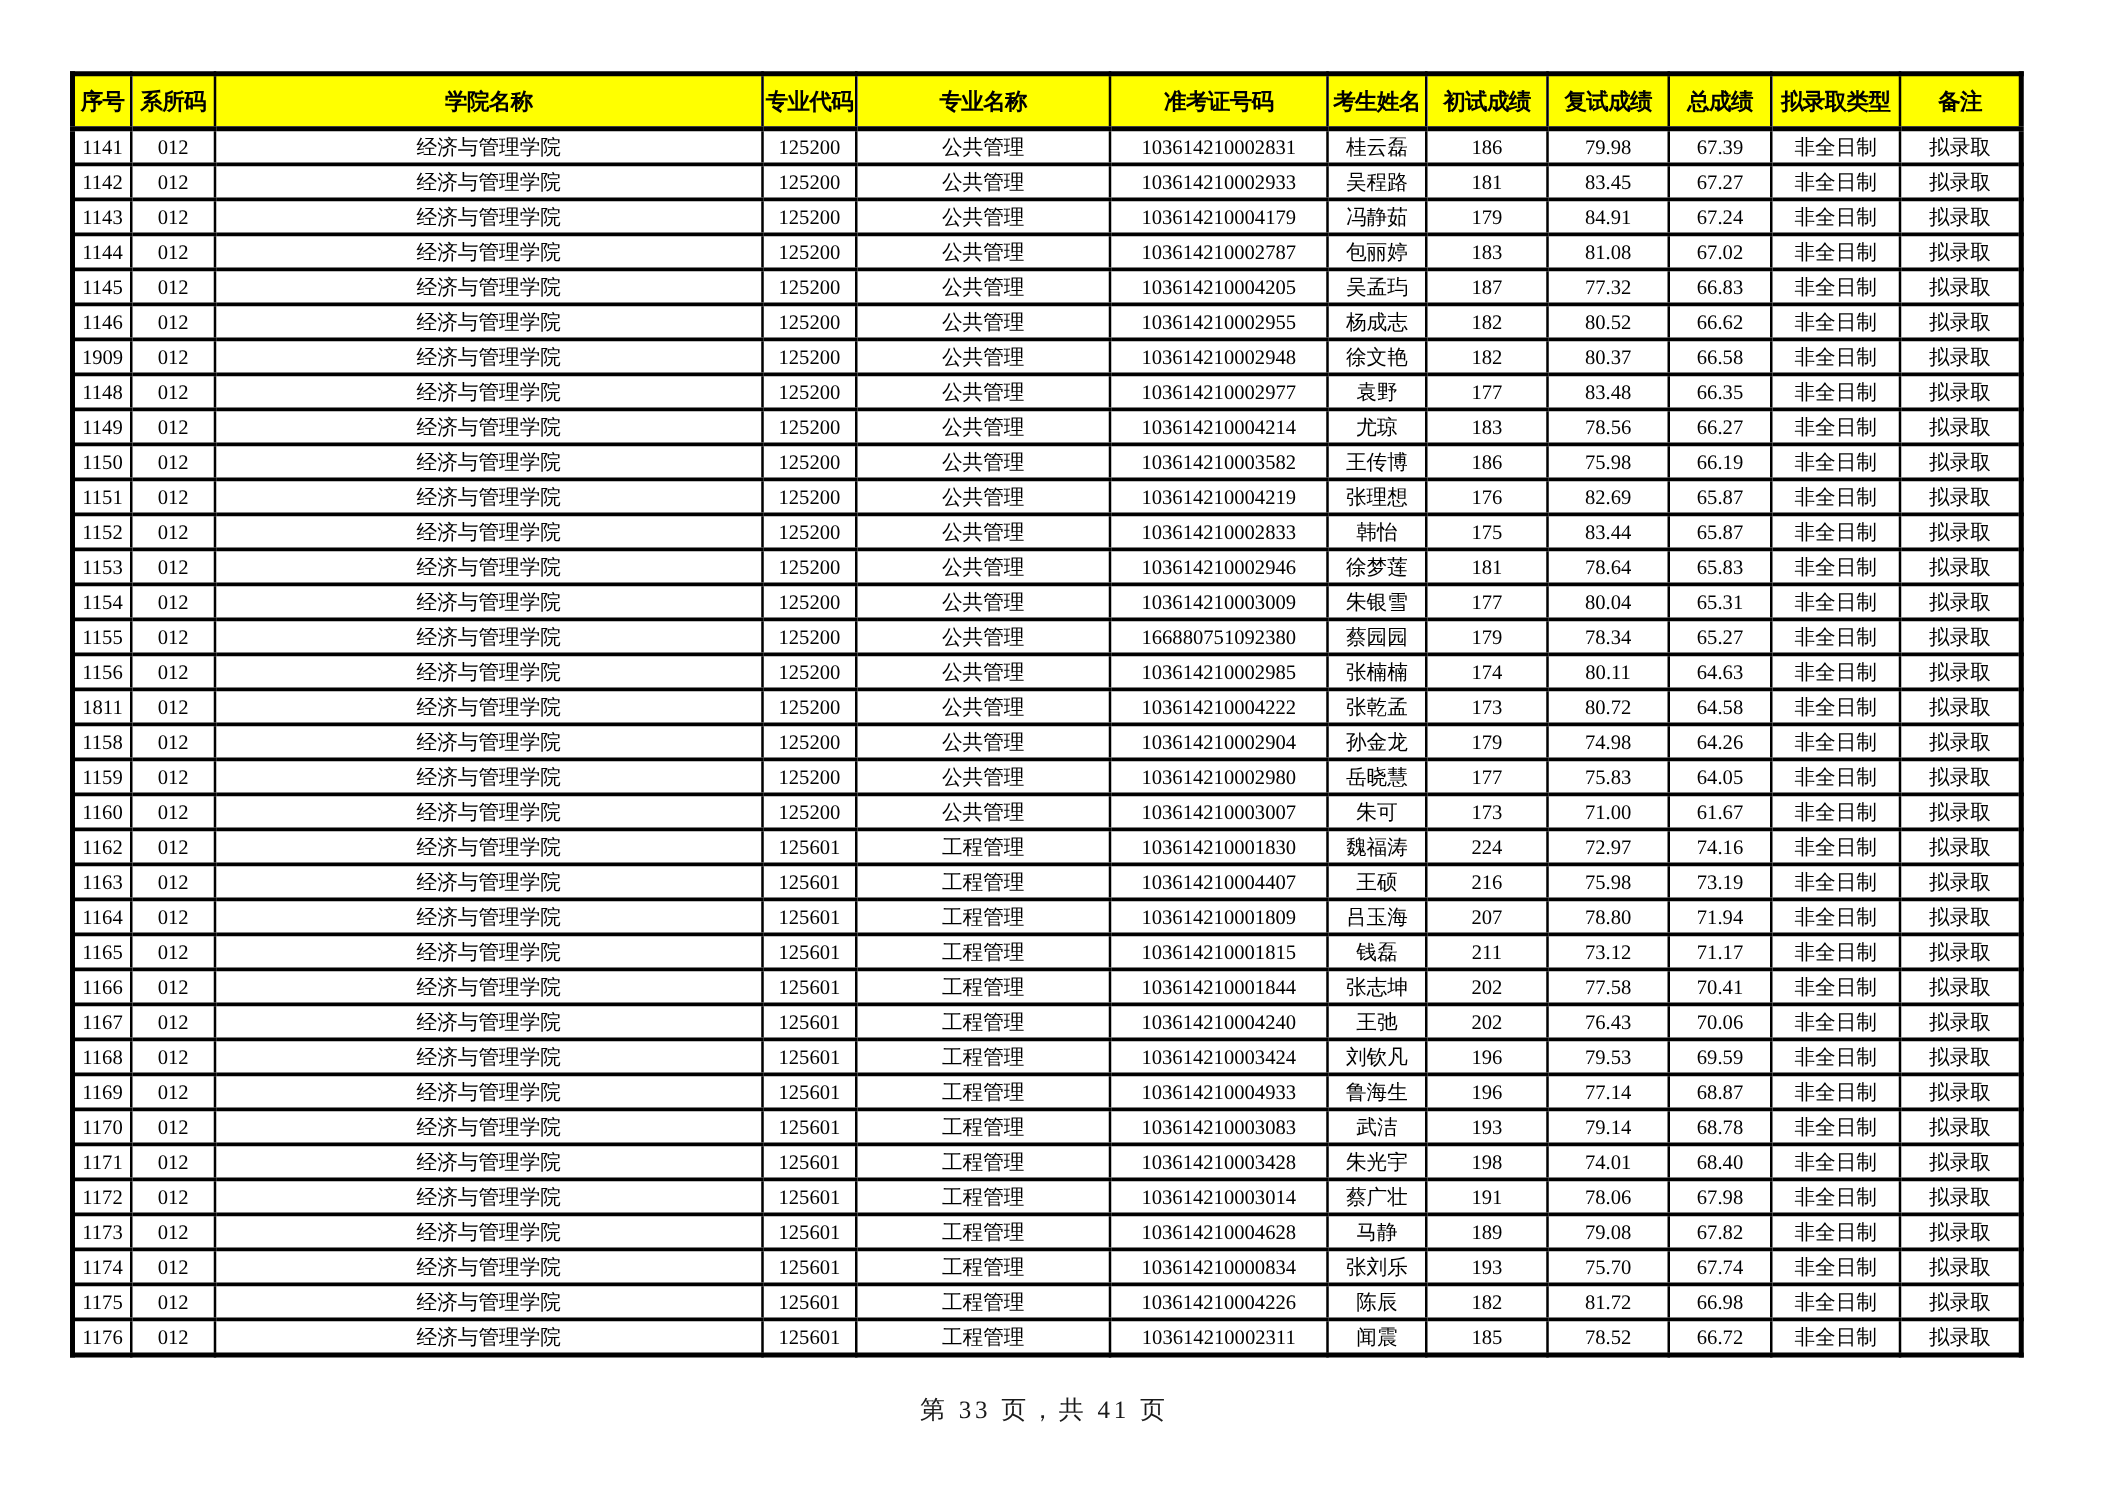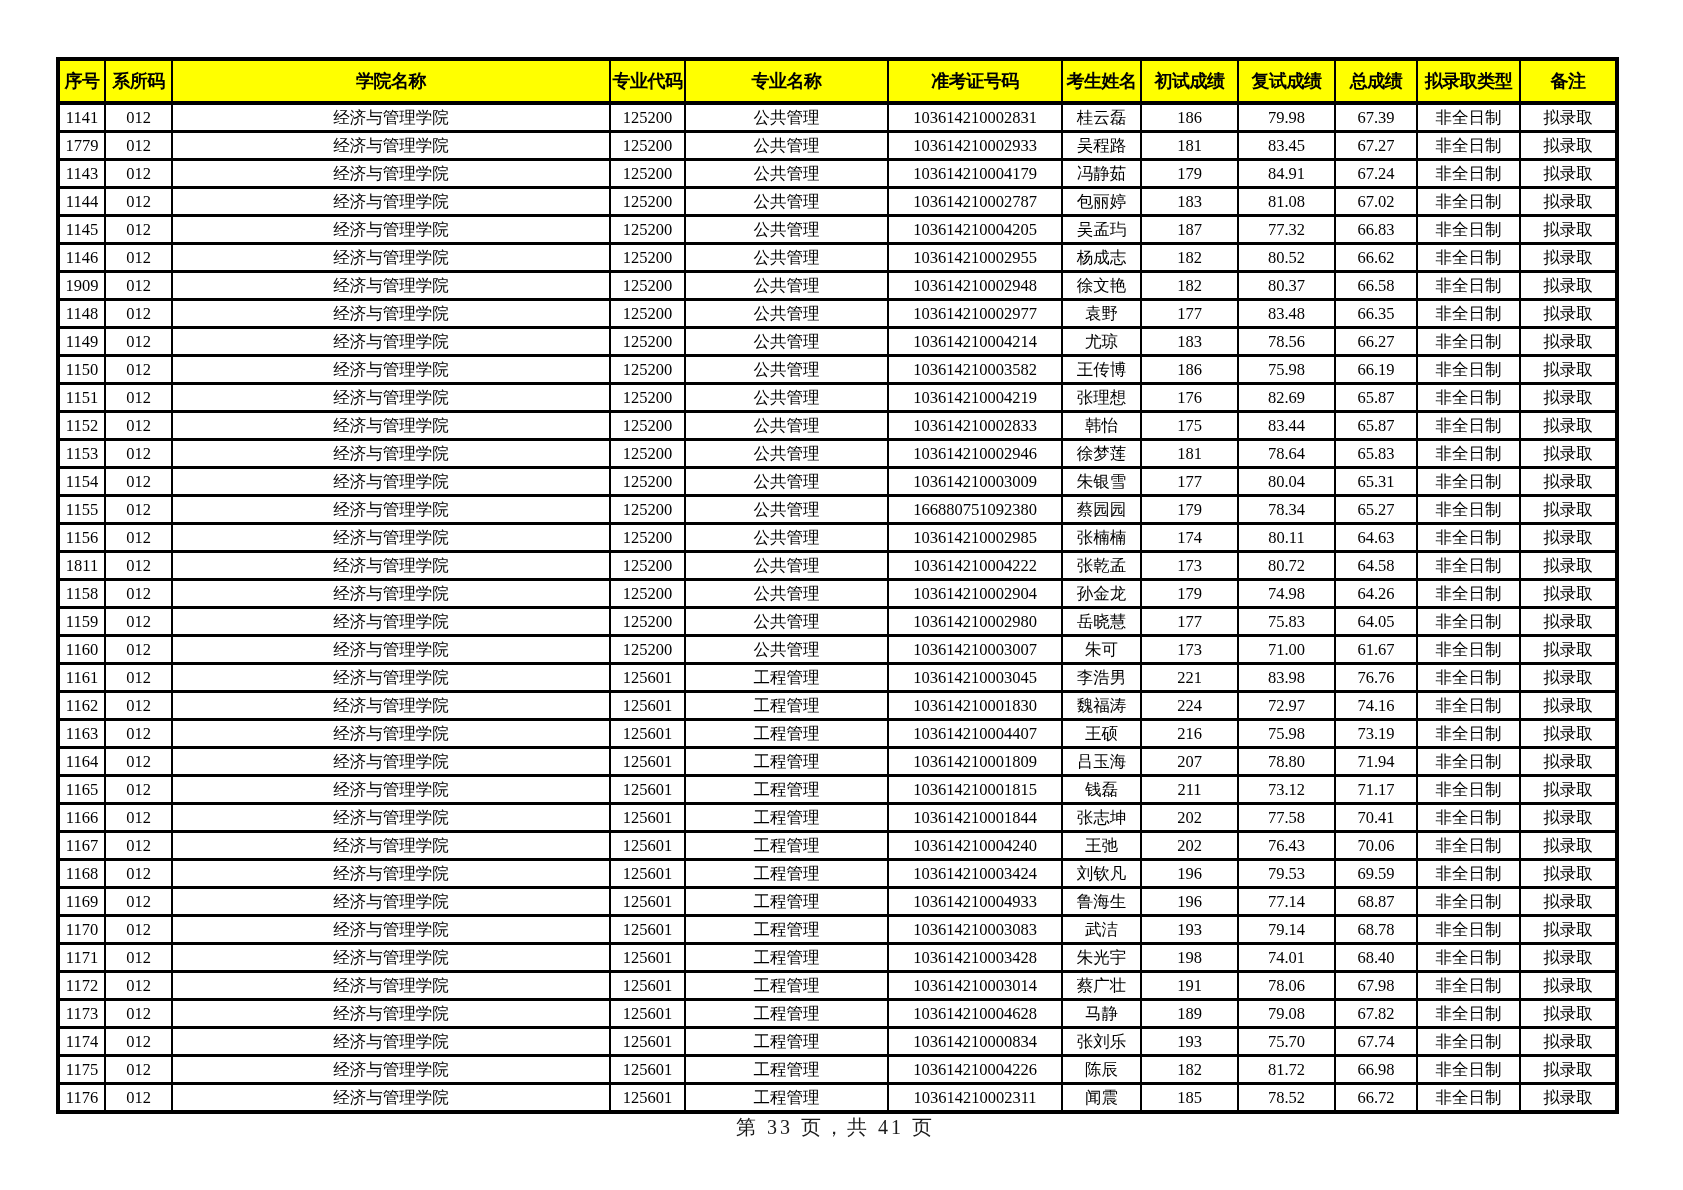--- a/index.html
+++ b/index.html
@@ -107,21 +107,21 @@
         <td>公共管理</td>
         <td>103614210002831</td>
         <td>桂云磊</td>
         <td>186</td>
         <td>79.98</td>
         <td>67.39</td>
         <td>非全日制</td>
         <td>拟录取</td>
       </tr>
       <tr>
-        <td>1779</td>
+        <td>1142</td>
         <td>012</td>
         <td>经济与管理学院</td>
         <td>125200</td>
         <td>公共管理</td>
         <td>103614210002933</td>
         <td>吴程路</td>
         <td>181</td>
         <td>83.45</td>
         <td>67.27</td>
         <td>非全日制</td>
@@ -369,34 +369,20 @@
         <td>1160</td>
         <td>012</td>
         <td>经济与管理学院</td>
         <td>125200</td>
         <td>公共管理</td>
         <td>103614210003007</td>
         <td>朱可</td>
         <td>173</td>
         <td>71.00</td>
         <td>61.67</td>
-        <td>非全日制</td>
-        <td>拟录取</td>
-      </tr>
-      <tr>
-        <td>1161</td>
-        <td>012</td>
-        <td>经济与管理学院</td>
-        <td>125601</td>
-        <td>工程管理</td>
-        <td>103614210003045</td>
-        <td>李浩男</td>
-        <td>221</td>
-        <td>83.98</td>
-        <td>76.76</td>
         <td>非全日制</td>
         <td>拟录取</td>
       </tr>
       <tr>
         <td>1162</td>
         <td>012</td>
         <td>经济与管理学院</td>
         <td>125601</td>
         <td>工程管理</td>
         <td>103614210001830</td>

